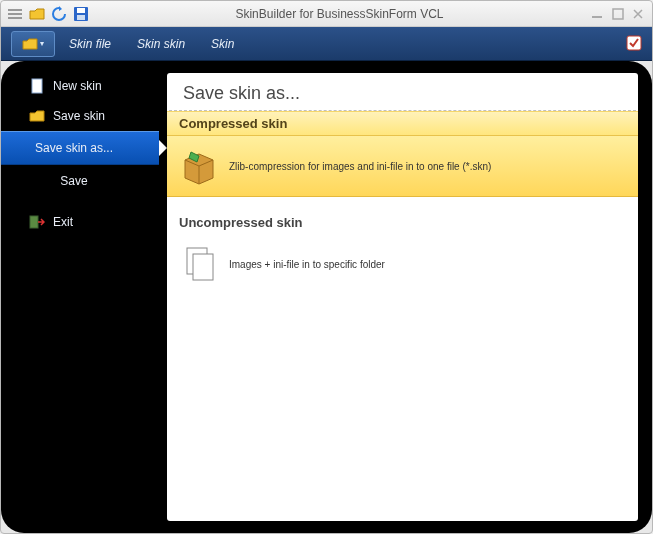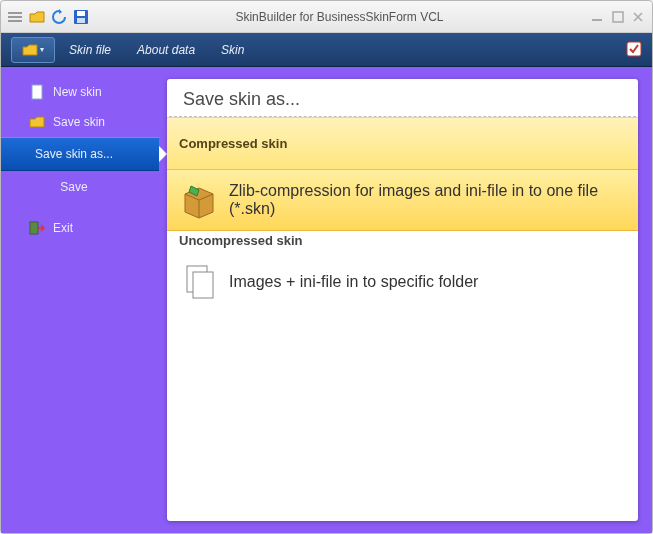--- a/index.html
+++ b/index.html
@@ -1,50 +1,50 @@
 <!DOCTYPE html>
 <html><head>
 <meta charset="utf-8">
 <style>
   * { box-sizing: border-box; margin: 0; padding: 0; }
   html, body { width: 653px; height: 534px; font-family: Tahoma, Arial, sans-serif; font-size: 11px; overflow: hidden; }
   body { background: #f0f0f0; }
 
   .window { width: 653px; height: 534px; background: #e8e8e8; border: 1px solid #b8b8b8; border-radius: 4px; display: flex; flex-direction: column; }
 
-  .titlebar { height: 32px; display: flex; align-items: center; padding: 0 6px; background: linear-gradient(#f7f7f7,#e6e6e6); border-bottom: 1px solid #ccc; border-radius: 4px 4px 0 0; }
+  .titlebar { height: 26px; display: flex; align-items: center; padding: 0 6px; background: linear-gradient(#f7f7f7,#e6e6e6); border-bottom: 1px solid #ccc; border-radius: 4px 4px 0 0; }
   .titlebar .tb-left { display: flex; align-items: center; gap: 6px; }
   .titlebar .tb-title { flex: 1; text-align: center; color: #555; font-size: 12px; }
   .titlebar .tb-right { display: flex; align-items: center; gap: 4px; }
 
   .tbicon { width: 16px; height: 16px; display:inline-flex; align-items:center; justify-content:center; cursor: pointer; }
 
   .menubar { height: 34px; background: linear-gradient(#2b5189,#1b3b6a); display: flex; align-items: center; padding: 0 10px; color: #e6edf7; border-bottom: 1px solid #0d2343; position: relative; }
   .appbtn { width: 44px; height: 26px; background: linear-gradient(#3d6ba8,#2a5084); border: 1px solid #5e8cc6; border-radius: 3px; display:flex; align-items:center; justify-content:center; gap:2px; margin-right: 14px; cursor:pointer; }
   .appbtn .drop { color:#dbe8f9; font-size:8px; }
   .menuitem { margin-right: 26px; font-size: 12px; cursor: pointer; font-style: italic; }
   .menuright { position:absolute; right:10px; top:8px; }
 
-  .main { flex:1; background: #8b5cf6; display: flex; position: relative; }
+  .main { flex:1; background: #000000; display: flex; position: relative; border-radius: 23px; }
 
   .sidebar { width: 158px; padding-top: 10px; }
   .side-item { display:flex; align-items:center; gap:8px; color:#e8edf6; font-size:12px; padding:6px 12px 6px 28px; line-height:18px; cursor:pointer; }
   .side-item.centered { justify-content:center; padding-left:0; }
   .side-item .lbl { }
   .side-sel { background: linear-gradient(#1d6bd8,#084fb1); border-top:1px solid #5a99e8; border-bottom:1px solid #063c86; position:relative; }
   .side-sel::after { content:""; position:absolute; right:-8px; top:50%; margin-top:-8px; width:0; height:0; border-top:8px solid transparent; border-bottom:8px solid transparent; border-left:8px solid #fff; }
 
   .panel { position:absolute; left:166px; top:12px; right:14px; bottom:12px; background:#fff; border-radius:3px; box-shadow:0 1px 4px rgba(0,0,0,0.3); display:flex; flex-direction:column; overflow:hidden; }
   .panel-title { font-size:18px; color:#4a4a4a; padding:10px 14px 6px; border-bottom:1px dashed #c0c0c0; margin:0 2px; }
-  .section-head { font-size:13px; font-weight:bold; color:#53431a; background:linear-gradient(#fff2b9,#ffe67e); border-top:1px solid #f6d76a; border-bottom:1px solid #e8c24c; padding:18px 12px; }
-  .section-head.plain { background:#fff; color:#444; border:none; padding:2px 12px 4px; }
+  .section-head { font-size:13px; font-weight:bold; color:#53431a; background:linear-gradient(#fff2b9,#ffe67e); border-top:1px solid #f6d76a; border-bottom:1px solid #e8c24c; padding:4px 12px; }
+  .section-head.plain { background:#fff; color:#444; border:none; padding:18px 12px 4px; }
   .option { display:flex; align-items:center; gap:10px; padding:10px 12px; cursor:pointer; }
   .option.sel { background:linear-gradient(#ffef9e,#ffd75a); border-bottom:1px solid #e5b83c; }
   .opt-icon { width:40px; height:40px; display:flex; align-items:center; justify-content:center; flex-shrink:0; }
-  .opt-text { color:#333; font-size:16px; }
+  .opt-text { color:#333; font-size:10px; }
 
   svg { display:block; }
 </style>
 </head>
 <body>
 
 <div class="window">
 
   <div class="titlebar">
     <div class="tb-left">
@@ -95,21 +95,21 @@
   </div>
 
   <div class="menubar">
     <div class="appbtn">
       <svg width="16" height="14">
           <path d="M1 4 L5 4 L7 2 L15 2 L15 12 L1 12 Z" fill="#f4c430" stroke="#b8860b"></path>
         </svg>
       <span class="drop">▾</span>
     </div>
     <div class="menuitem">Skin file</div>
-    <div class="menuitem">About data</div>
+    <div class="menuitem">Skin skin</div>
     <div class="menuitem">Skin</div>
     <div class="menuright">
       <span class="tbicon">
         <svg width="16" height="16">
             <rect x="1" y="1" width="14" height="14" rx="2" fill="#fff" stroke="#c0392b"></rect>
             <path d="M4 8 L7 11 L12 4" stroke="#c0392b" stroke-width="2" fill="none"></path>
           </svg>
       </span>
     </div>
   </div>

